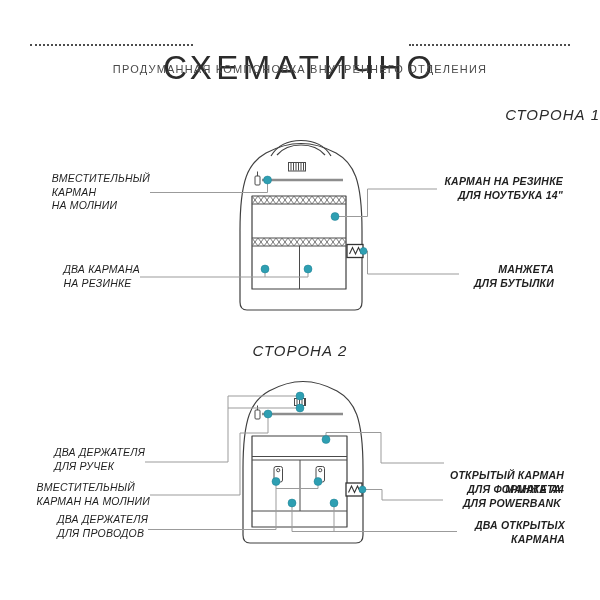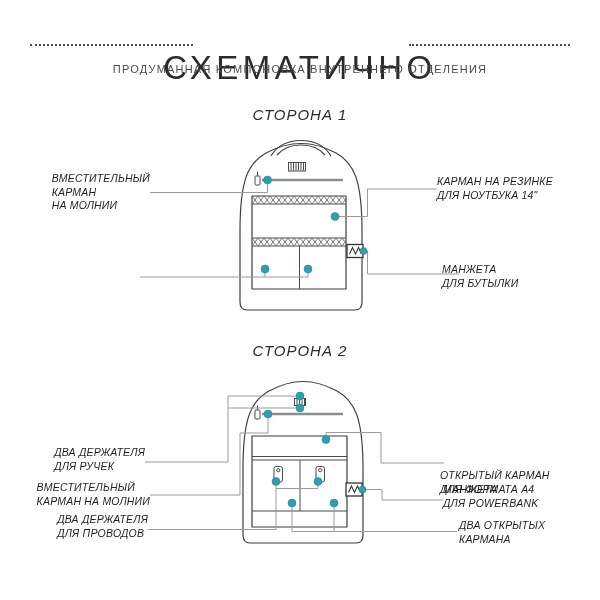--- a/index.html
+++ b/index.html
@@ -7,26 +7,26 @@
         font-family:"Liberation Sans", sans-serif;}
   .dotted{position:absolute;top:44px;height:0;border-top:2px dotted #4d4d4d;}
   .dotted.left{left:30px;width:163px;}
   .dotted.right{left:409px;width:161px;}
   .title{position:absolute;top:27px;left:0;width:600px;text-align:center;
          font-size:33px;letter-spacing:4.5px;color:#2b2b2b;font-weight:normal;}
   .subtitle{position:absolute;top:63px;left:0;width:600px;text-align:center;
             font-size:11px;letter-spacing:1.2px;color:#4a4a4a;}
   .side-heading{position:absolute;left:0;width:600px;text-align:center;
                 font-style:italic;font-size:15px;letter-spacing:1px;color:#2a2a2a;}
-  #side1-heading{top:106px;}
+  #side1-heading{top:106px;text-align:right;}
   #side2-heading{top:342px;}
   .lbl{position:absolute;font-style:italic;font-size:10.5px;line-height:13.5px;
        letter-spacing:0.2px;color:#1f1f1f;white-space:pre-line;}
   .lbl.r{text-align:left;}
-  .lbl.c{text-align:left;}
+  .lbl.c{text-align:right;font-weight:bold;}
   #s1l1{right:450px;top:172px;}
   #s1l2{right:460px;top:263px;}
   #s1r1{left:437px;top:175px;width:126px;}
   #s1r2{left:442px;top:263px;width:112px;}
   #s2l1{right:455px;top:446px;}
   #s2l2{right:450px;top:481px;}
   #s2l3{right:452px;top:513px;}
   #s2r1{left:440px;top:443px;width:124px;margin-top:26px;}
   #s2r2{left:443px;top:483px;width:118px;}
   #s2r3{left:459px;top:519px;width:106px;}
@@ -152,20 +152,22 @@
         <circle cx="292" cy="503" r="4"></circle>
         <circle cx="334" cy="503" r="4"></circle>
         <circle cx="362.5" cy="489.5" r="3.5"></circle>
       </g>
     </g>
   </svg>
 
   <div class="lbl r" id="s1l1">ВМЕСТИТЕЛЬНЫЙ
 КАРМАН
 НА МОЛНИИ</div>
+  <div class="lbl r" id="s1l2">ДВА КАРМАНА
+НА РЕЗИНКЕ</div>
   <div class="lbl c" id="s1r1">КАРМАН НА РЕЗИНКЕ
 ДЛЯ НОУТБУКА 14"</div>
   <div class="lbl c" id="s1r2">МАНЖЕТА
 ДЛЯ БУТЫЛКИ</div>
 
   <div class="lbl r" id="s2l1">ДВА ДЕРЖАТЕЛЯ
 ДЛЯ РУЧЕК</div>
   <div class="lbl r" id="s2l2">ВМЕСТИТЕЛЬНЫЙ
 КАРМАН НА МОЛНИИ</div>
   <div class="lbl r" id="s2l3">ДВА ДЕРЖАТЕЛЯ

